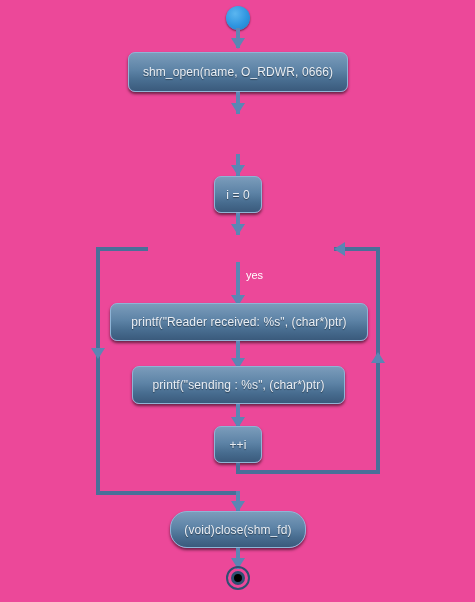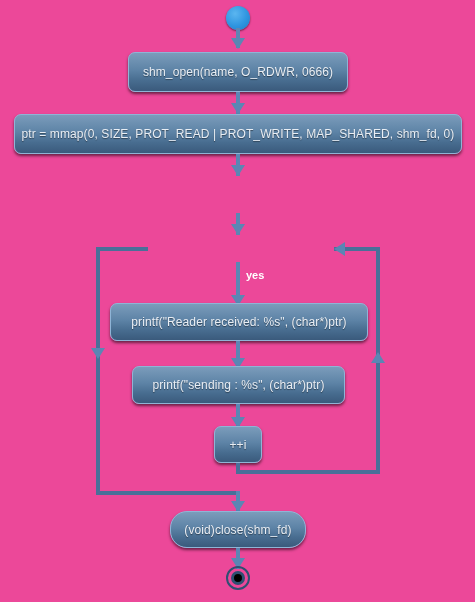--- a/index.html
+++ b/index.html
@@ -109,48 +109,48 @@
     height: 0;
     border-top: 7px solid transparent;
     border-bottom: 7px solid transparent;
     border-right: 11px solid #5b86b4;
   }
   
   .edge-label {
     position: absolute;
     color: #ffffff;
     font-size: 11px;
-    font-weight: bold;
+    font-weight: normal;
     white-space: nowrap;
   }
 </style>
 </head>
 <body>
 
 <div id="canvas">
 
   <div class="start-node" style="left:226px; top:6px; width:24px; height:24px;"></div>
 
   <div class="vline light" style="left:236px; top:28px; width:4px; height:20px;"></div>
   <div class="arrow-down" style="left:231px; top:38px;"></div>
 
   <div class="node" style="left:128px; top:52px; width:220px; height:40px;">
     <span>shm_open(name, O_RDWR, 0666)</span>
   </div>
 
   <div class="vline light" style="left:236px; top:92px; width:4px; height:22px;"></div>
   <div class="arrow-down" style="left:231px; top:103px;"></div>
 
-  <div class="node" style="left:14px; top:114px; width:448px; height:40px;">
-    <span>ptr = mmap(0, SIZE, PROT_READ | PROT_WRITE, MAP_SHARED, shm_fd, 0)</span>
-  </div>
 
   <div class="vline light" style="left:236px; top:154px; width:4px; height:22px;"></div>
   <div class="arrow-down" style="left:231px; top:165px;"></div>
 
+  <div class="node" style="left:214px; top:176px; width:48px; height:37px;">
+    <span>i = 0</span>
+  </div>
 
   <div class="vline light" style="left:236px; top:213px; width:4px; height:22px;"></div>
   <div class="arrow-down" style="left:231px; top:224px;"></div>
 
 
   <div class="vline light" style="left:236px; top:262px; width:4px; height:45px;"></div>
   <div class="arrow-down" style="left:231px; top:295px;"></div>
   <div class="edge-label" style="left:246px; top:269px;">yes</div>
 
   <div class="node" style="left:110px; top:303px; width:258px; height:38px;">

